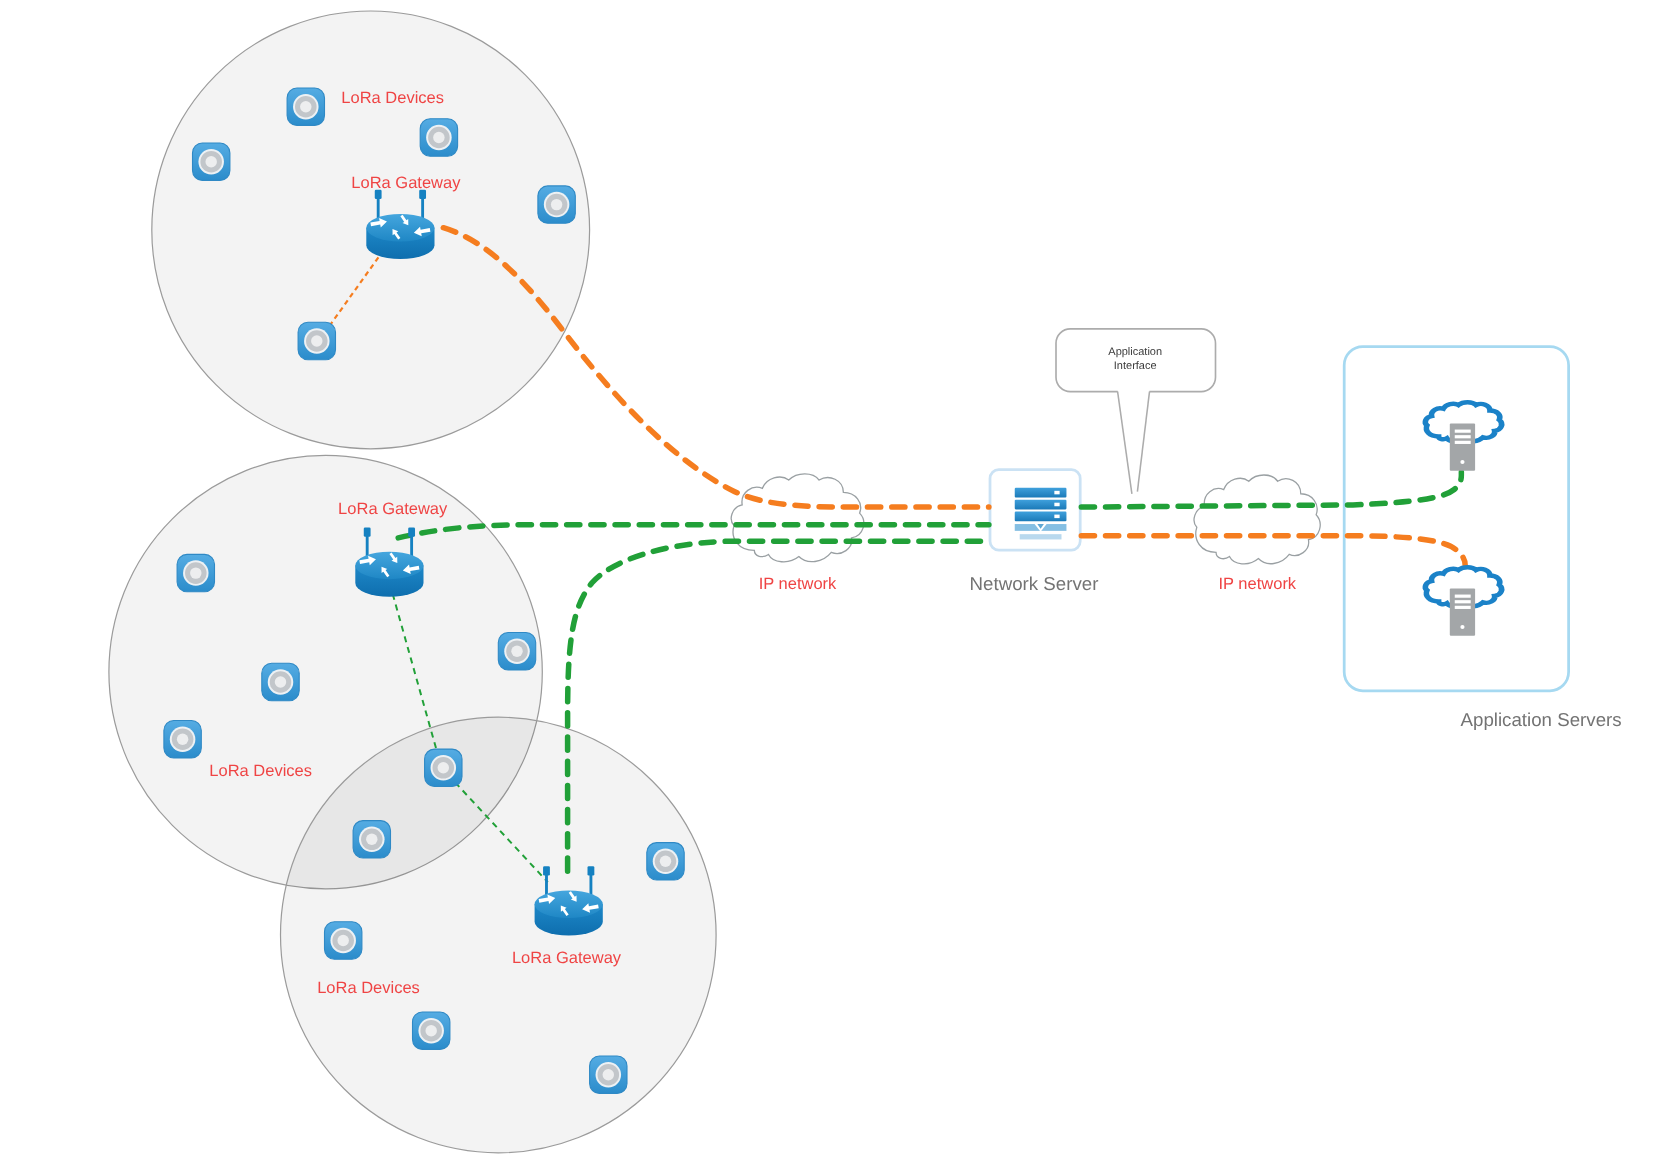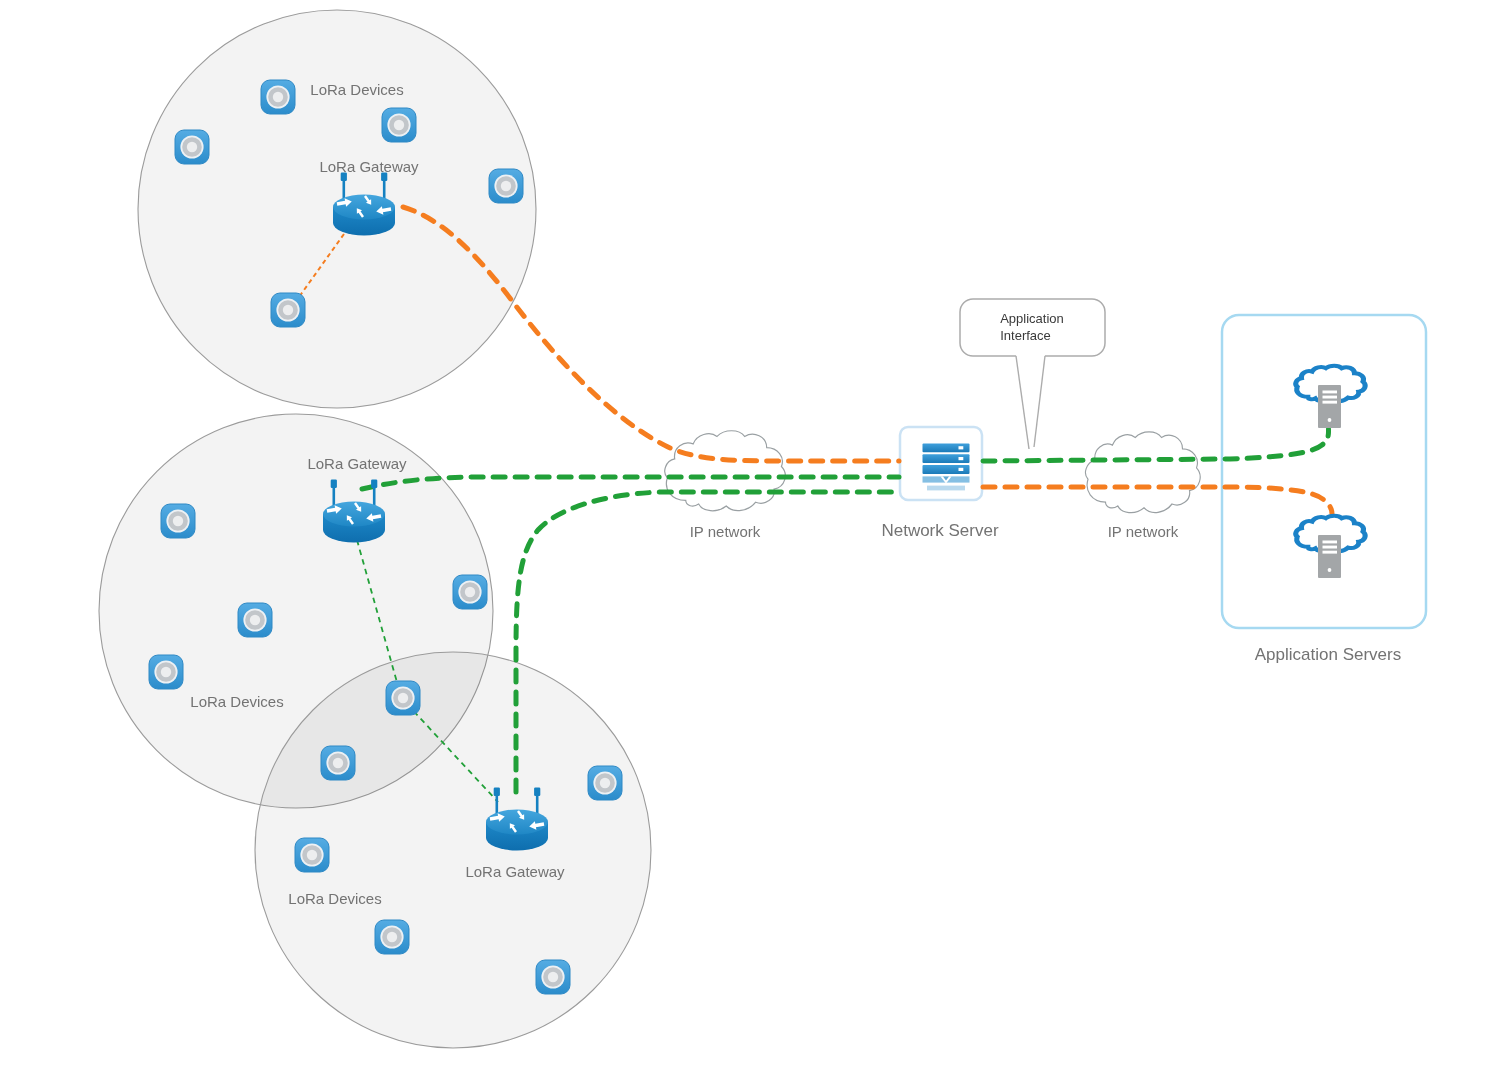--- a/index.html
+++ b/index.html
@@ -1,23 +1,23 @@
 <!DOCTYPE html>
 <html><head>
 <meta charset="utf-8">
 <style>
   html,body{margin:0;padding:0;background:#fff;}
   #canvas{position:relative;width:1508px;height:1066px;background:#fff;overflow:hidden;
           font-family:"Liberation Sans", sans-serif;}
   #canvas svg{position:absolute;left:0;top:0;}
   .lbl{position:absolute;transform:translate(-50%,-50%);white-space:nowrap;
-       font-size:15px;color:#737373;}
+       font-size:15px;color:#ef4444;}
   .lbl-lg{font-size:17px;color:#737373;}
-  .callout-text{position:absolute;transform:translate(-50%,-50%);
-       font-size:13px;line-height:1.32;color:#3a3a3a;}
+  .callout-text{position:absolute;transform:translate(-50%,-50%);text-align:center;
+       font-size:10px;line-height:1.32;color:#3a3a3a;}
 </style>
 </head>
 <body>
 
 <div id="canvas">
 <svg width="1508" height="1066" viewBox="0 0 1508 1066">
   <defs>
     <linearGradient id="gDev" x1="0" y1="0" x2="0" y2="1">
       <stop offset="0" stop-color="#55ACE3"></stop>
           <stop offset="1" stop-color="#2B8CCB"></stop>
@@ -149,18 +149,18 @@
 
   <div class="lbl" style="left:357px;top:89px">LoRa Devices</div>
   <div class="lbl" style="left:369px;top:166px">LoRa Gateway</div>
   <div class="lbl" style="left:357px;top:463px">LoRa Gateway</div>
   <div class="lbl" style="left:237px;top:701px">LoRa Devices</div>
   <div class="lbl" style="left:515px;top:871px">LoRa Gateway</div>
   <div class="lbl" style="left:335px;top:898px">LoRa Devices</div>
   <div class="lbl" style="left:725px;top:531px">IP network</div>
   <div class="lbl lbl-lg" style="left:940px;top:531px">Network Server</div>
   <div class="lbl" style="left:1143px;top:531px">IP network</div>
-  <div class="lbl lbl-lg" style="left:1328px;top:655px">Application Servers</div>
+  <div class="lbl lbl-lg" style="left:1401px;top:655px">Application Servers</div>
   <div class="callout-text" style="left:1032px;top:327px">
     <div>Application</div>
     <div>Interface</div>
   </div>
 </div>
 
 </body></html>

